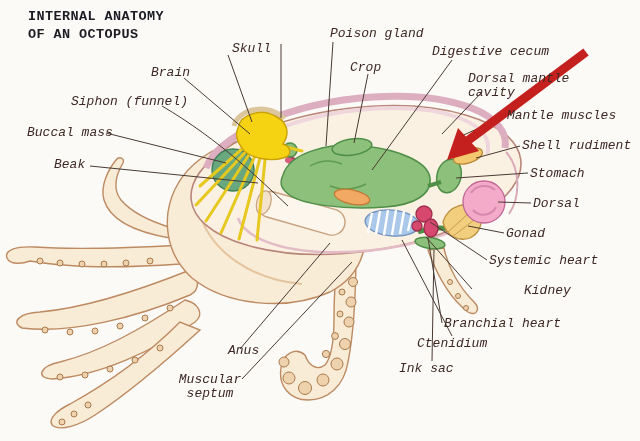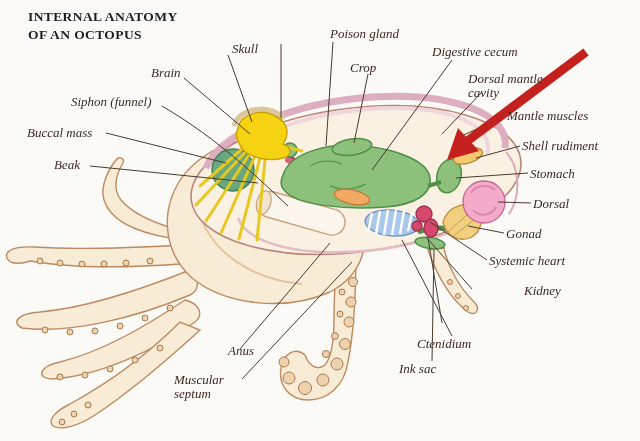--- a/index.html
+++ b/index.html
@@ -1,36 +1,36 @@
 <!DOCTYPE html>
 <html style="--background: #fbfaf7; --title-text: #1c1c24; --label-text: #3e2823; --leader-line: #4a3a33; --arrow-red: #c4211e; --octopus-body: #f8ecd7; --octopus-outline: #bd8a61; --sucker-fill: #eed2ae; --mantle-fill: #faf1e3; --mantle-outline: #b98578; --mantle-rim-pink: #dcaebf; --digestive-gland-green: #8cc07b; --digestive-gland-outline: #4f8f48; --buccal-mass-green: #69a87e; --brain-yellow: #f5d312; --nerve-yellow: #e7c81e; --esophagus-red: #d85f7d; --ink-sac-orange: #f2a963; --gill-blue: #aac8ea; --heart-crimson: #d6486e; --gonad-tan: #f1cf7e; --cecum-pink: #f3abc9; --shell-rudiment-gold: #f3c86e;"><head>
 <meta charset="utf-8">
 <style>
   html,body{margin:0;padding:0;}
   #stage{
     position:relative;
     width:640px;height:441px;
     background:var(--background,#fbfaf7);
     overflow:hidden;
-    font-family:Liberation Serif, serif;
+    font-family:Liberation Mono, monospace;
   }
   #art{position:absolute;left:0;top:0;}
   .title{
     position:absolute;left:28px;top:8px;
     font-weight:bold;font-size:13.5px;line-height:1.3;
     letter-spacing:.4px;color:var(--title-text,#1c1c24);
   }
   .lbl{
     position:absolute;
     font-style:italic;font-size:13px;line-height:1.1;
     color:var(--label-text,#3e2823);
     white-space:pre-line;
   }
   .r{text-align:right;}
-  .c{}
+  .c{text-align:center;}
 </style>
 </head>
 <body>
 
 <div id="stage">
 
   <svg id="art" width="640" height="441" viewBox="0 0 640 441">
 
     <g fill="var(--octopus-body,#f8ecd7)" stroke="var(--octopus-outline,#bd8a61)" stroke-width="1.4">
       <path d="M 185,245 C 130,248 75,250 35,247 C 16,246 4,250 7,258 C 10,265 22,264 30,261 C 70,268 125,268 180,264 C 192,262 194,252 185,245 Z"></path>
@@ -206,19 +206,20 @@
   <div class="lbl" style="left:71px;top:95px;">Siphon (funnel)</div>
   <div class="lbl" style="left:507px;top:109px;">Mantle muscles</div>
   <div class="lbl" style="left:27px;top:126px;">Buccal mass</div>
   <div class="lbl" style="left:522px;top:139px;">Shell rudiment</div>
   <div class="lbl" style="left:54px;top:158px;">Beak</div>
   <div class="lbl" style="left:530px;top:167px;">Stomach</div>
   <div class="lbl" style="left:533px;top:197px;">Dorsal</div>
   <div class="lbl" style="left:506px;top:227px;">Gonad</div>
   <div class="lbl" style="left:489px;top:254px;">Systemic heart</div>
   <div class="lbl" style="left:492px;top:284px;margin-left:32px;">Kidney</div>
+  <div class="lbl" style="left:444px;top:317px;">Branchial heart</div>
   <div class="lbl" style="left:417px;top:337px;">Ctenidium</div>
   <div class="lbl" style="left:399px;top:362px;">Ink sac</div>
   <div class="lbl" style="left:212px;top:344px;margin-left:16px;">Anus</div>
   <div class="lbl c" style="left:174px;top:373px;width:72px;">Muscular
 septum</div>
 
 </div>
 
 </body></html>

